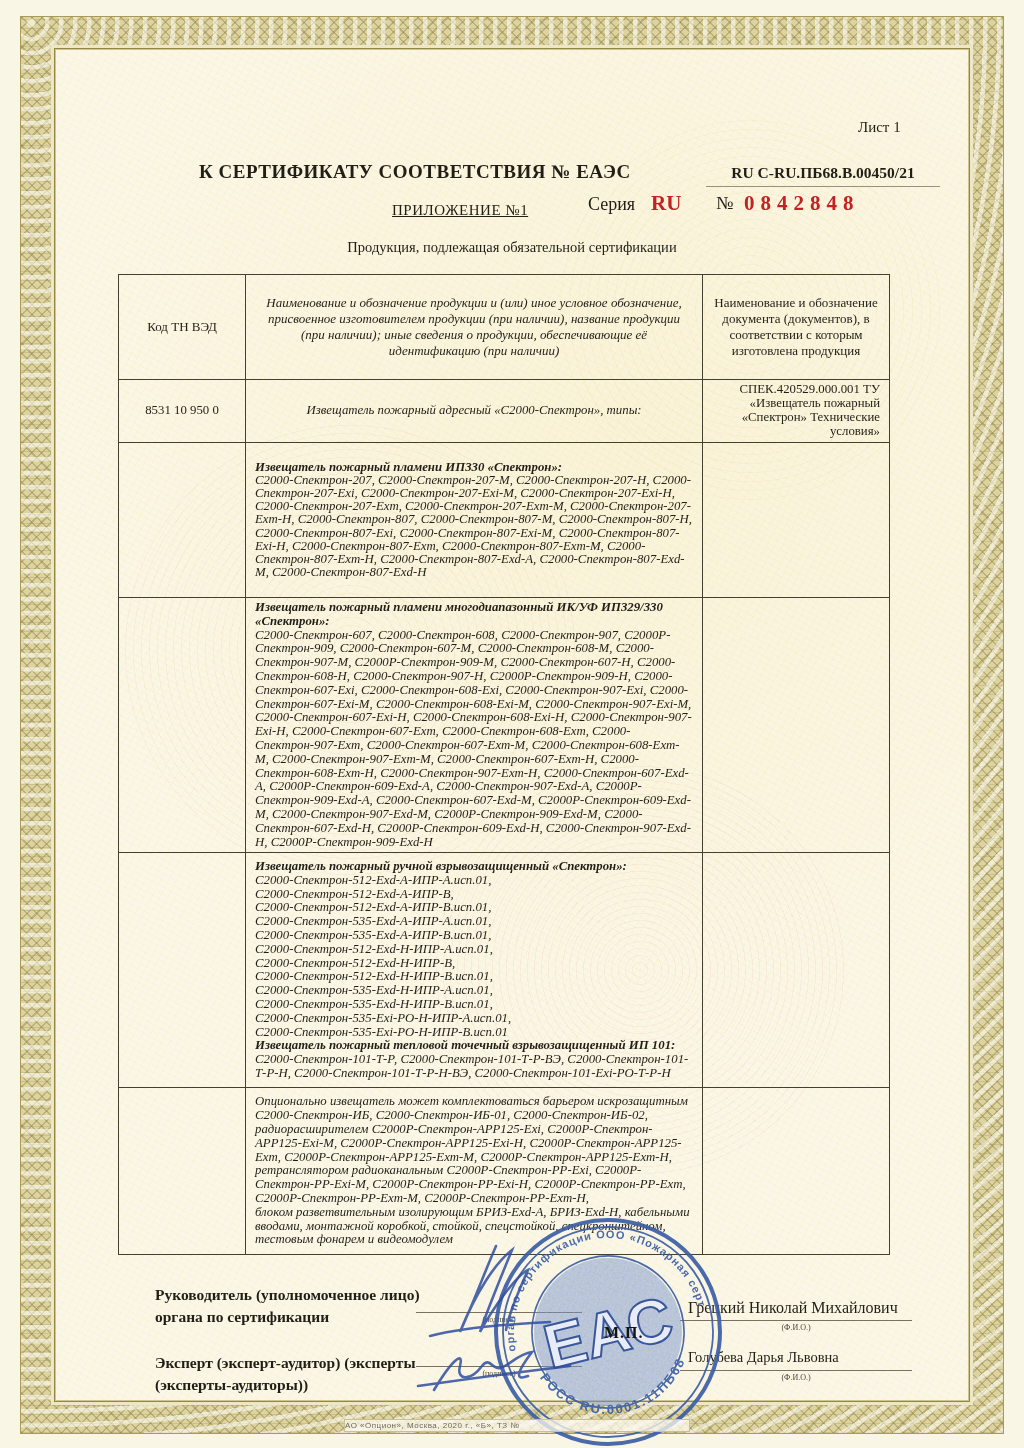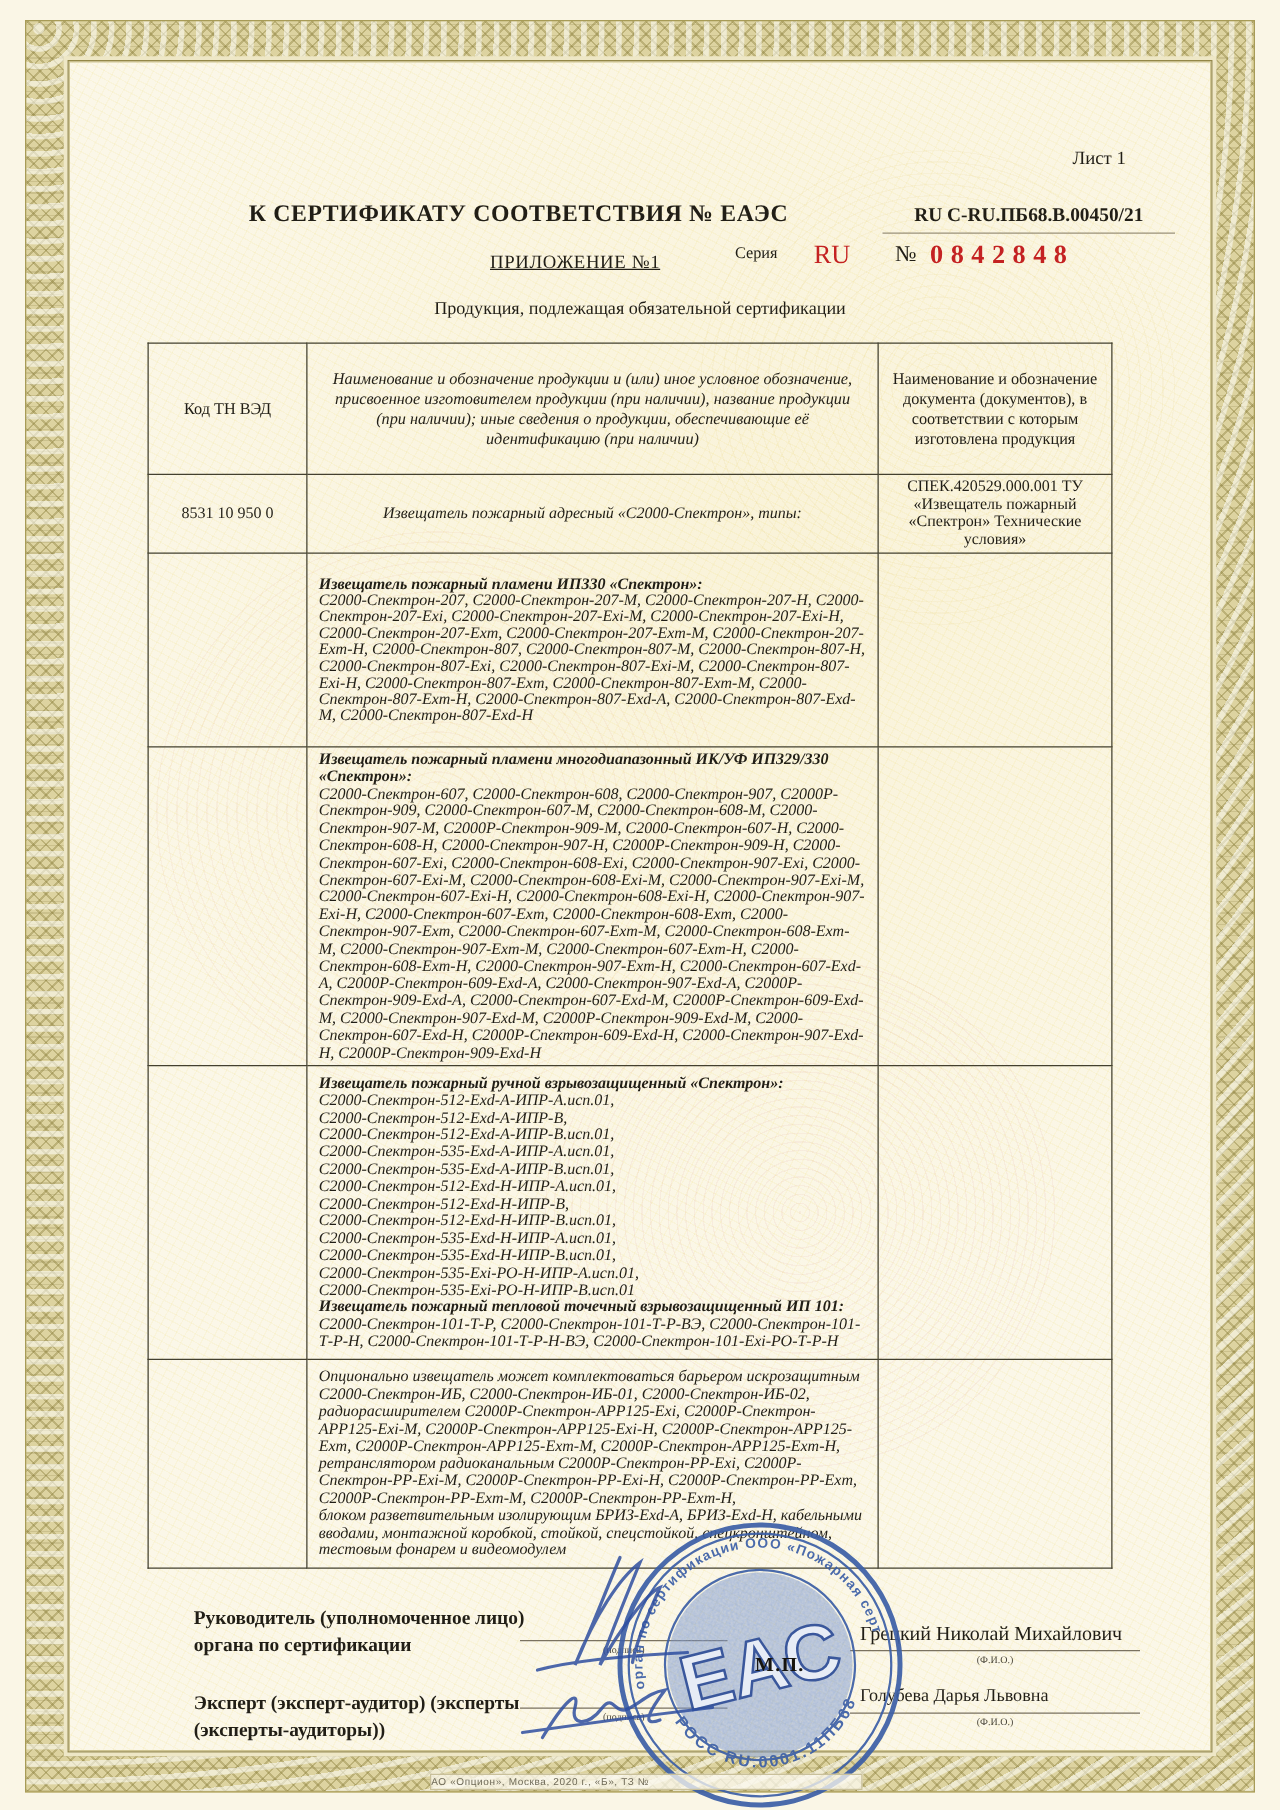--- a/index.html
+++ b/index.html
@@ -51,35 +51,35 @@
     transform:scaleY(1.25);
   }
   
   .title{position:absolute;left:0;right:0;top:102px;text-align:center;
     font-size:30px;font-weight:bold;letter-spacing:4px;}
   .sheet{position:absolute;left:858px;top:119px;font-size:15px;}
   .certline-label{position:absolute;left:199px;top:161px;font-size:19px;font-weight:bold;letter-spacing:.5px;}
   .certline-number{position:absolute;left:706px;top:164px;width:234px;font-size:15.5px;font-weight:bold;
     border-bottom:1px solid #9a917a;padding-bottom:4px;text-align:center;}
   .appendix{position:absolute;left:392px;top:202px;font-size:15px;letter-spacing:.5px;text-decoration:underline;}
-  .series-label{position:absolute;left:588px;top:194px;font-size:13px;}
-  .series-value{position:absolute;left:651px;top:191px;font-size:21px;font-weight:normal;color:#c42222;}
+  .series-label{position:absolute;left:588px;top:194px;font-size:18px;}
+  .series-value{position:absolute;left:651px;top:191px;font-size:21px;font-weight:bold;color:#c42222;}
   .num-sign{position:absolute;left:716px;top:193px;font-size:18px;}
   .serial{position:absolute;left:744px;top:191px;font-size:21px;font-weight:bold;color:#c42222;letter-spacing:6px;}
   .subtitle{position:absolute;left:0;right:0;top:239px;text-align:center;font-size:14.5px;}
   
   table.cert{
     position:absolute;left:118px;top:274px;width:720px;
     border-collapse:collapse;table-layout:fixed;
     font-size:12.8px;line-height:13.8px;
   }
   table.cert td{border:1px solid #43402f;padding:3px 9px;vertical-align:middle;overflow:hidden;}
   td.c-code{width:108px;text-align:center;}
   td.c-prod{width:438px;text-align:center;font-style:italic;}
-  td.c-doc{width:168px;text-align:center;}
+  td.c-doc{width:168px;text-align:right;}
   tr.hdr td{height:98px;text-align:center;line-height:16px;font-size:13px;}
   tr.r1 td{height:56px;}
   td.listcell{vertical-align:top;text-align:left;padding:3px 10px 5px 12px;}
   tr.r2 .listcell{height:148px;line-height:13.2px;}
   tr.r3 .listcell{height:248px;}
   tr.r4 .listcell{height:228px;}
   tr.r5 .listcell{height:160px;}
   .bld{font-weight:bold;}
   
   .role1{position:absolute;left:155px;top:1284px;width:290px;font-size:15.5px;font-weight:bold;line-height:1.45;}

